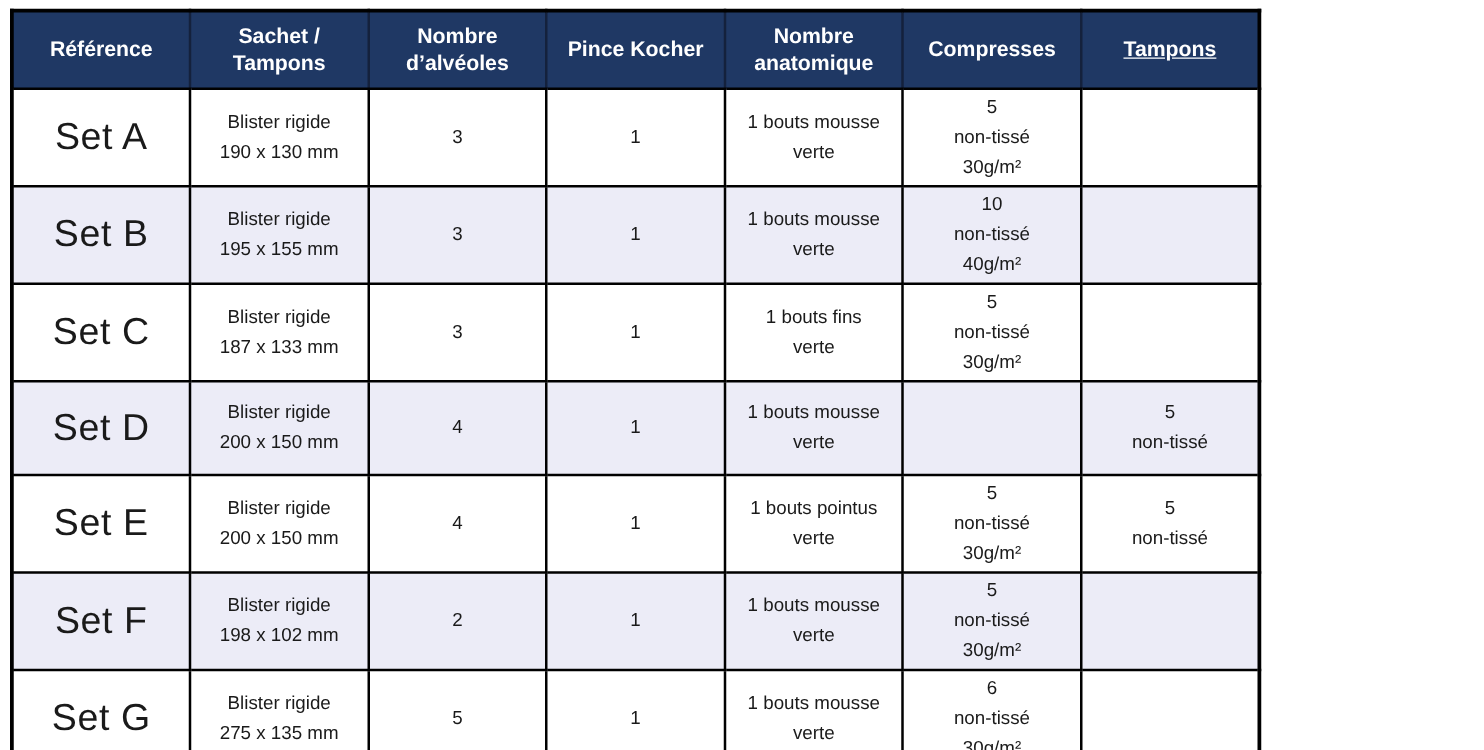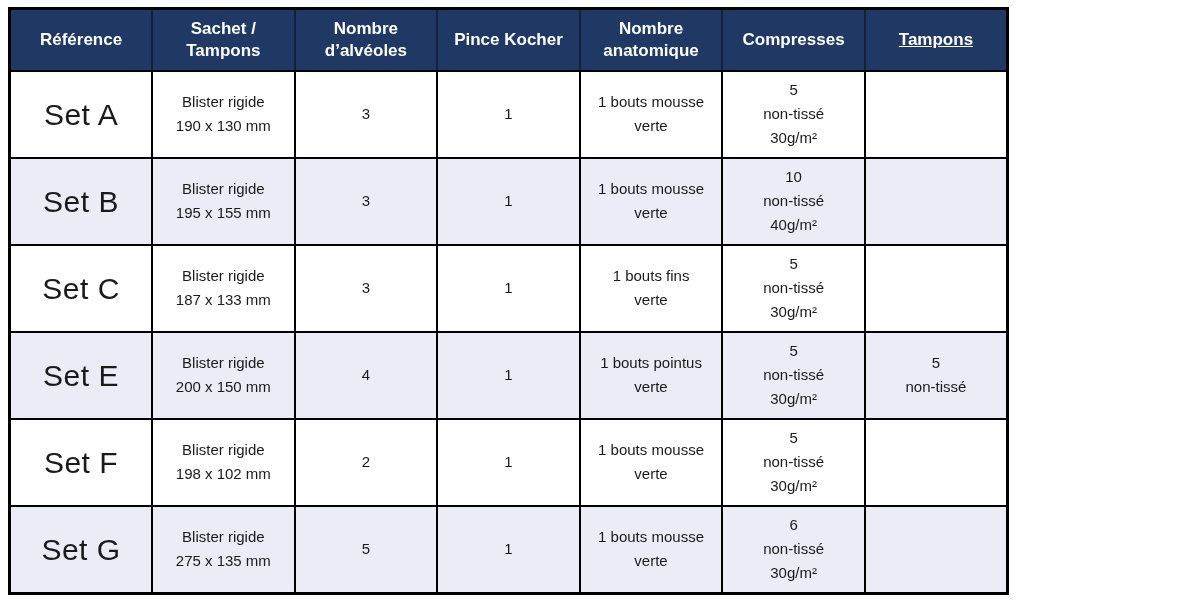--- a/index.html
+++ b/index.html
@@ -120,20 +120,32 @@
         <td>3</td>
         <td>1</td>
         <td>1 bouts fins
 verte</td>
         <td>5
 non-tissé
 30g/m²</td>
         <td></td>
       </tr>
       <tr>
+        <td class="ref">Set D</td>
+        <td>Blister rigide
+200 x 150 mm</td>
+        <td>4</td>
+        <td>1</td>
+        <td>1 bouts mousse
+verte</td>
+        <td></td>
+        <td>5
+non-tissé</td>
+      </tr>
+      <tr>
         <td class="ref">Set E</td>
         <td>Blister rigide
 200 x 150 mm</td>
         <td>4</td>
         <td>1</td>
         <td>1 bouts pointus
 verte</td>
         <td>5
 non-tissé
 30g/m²</td>

